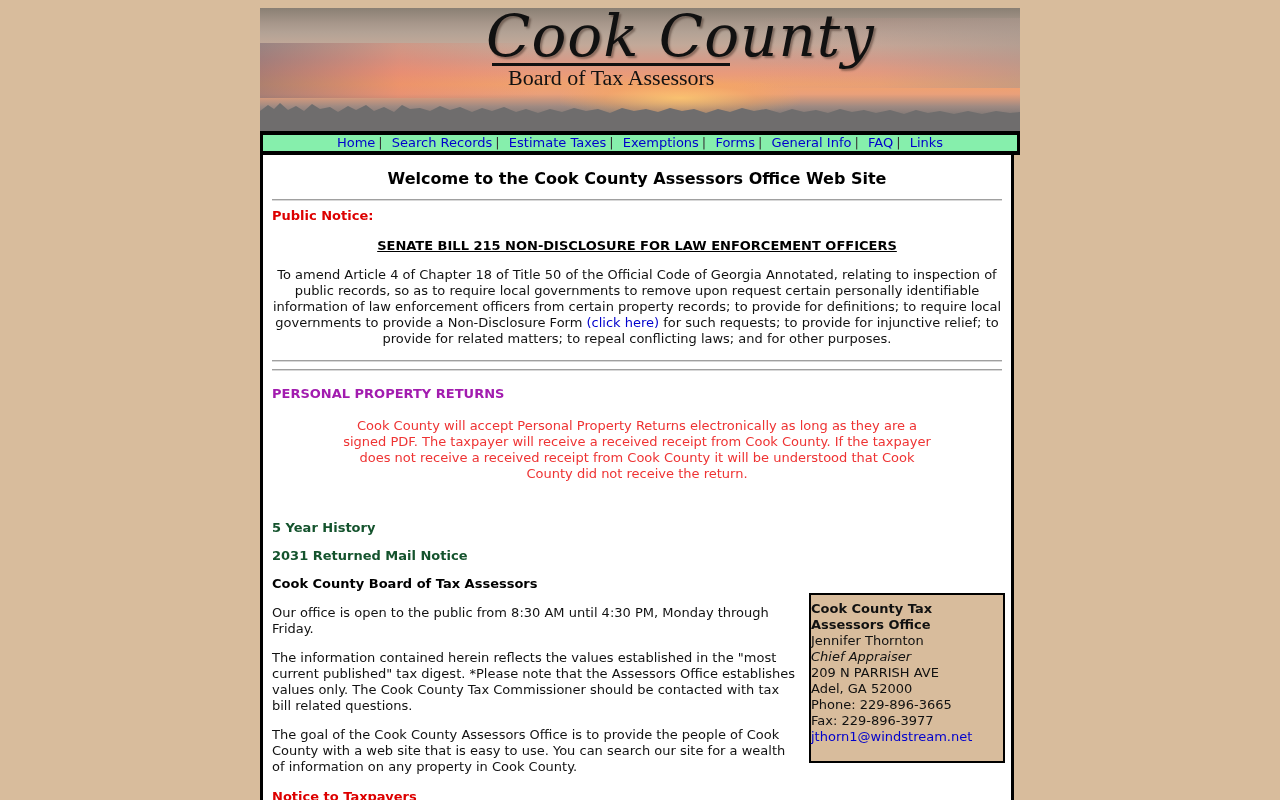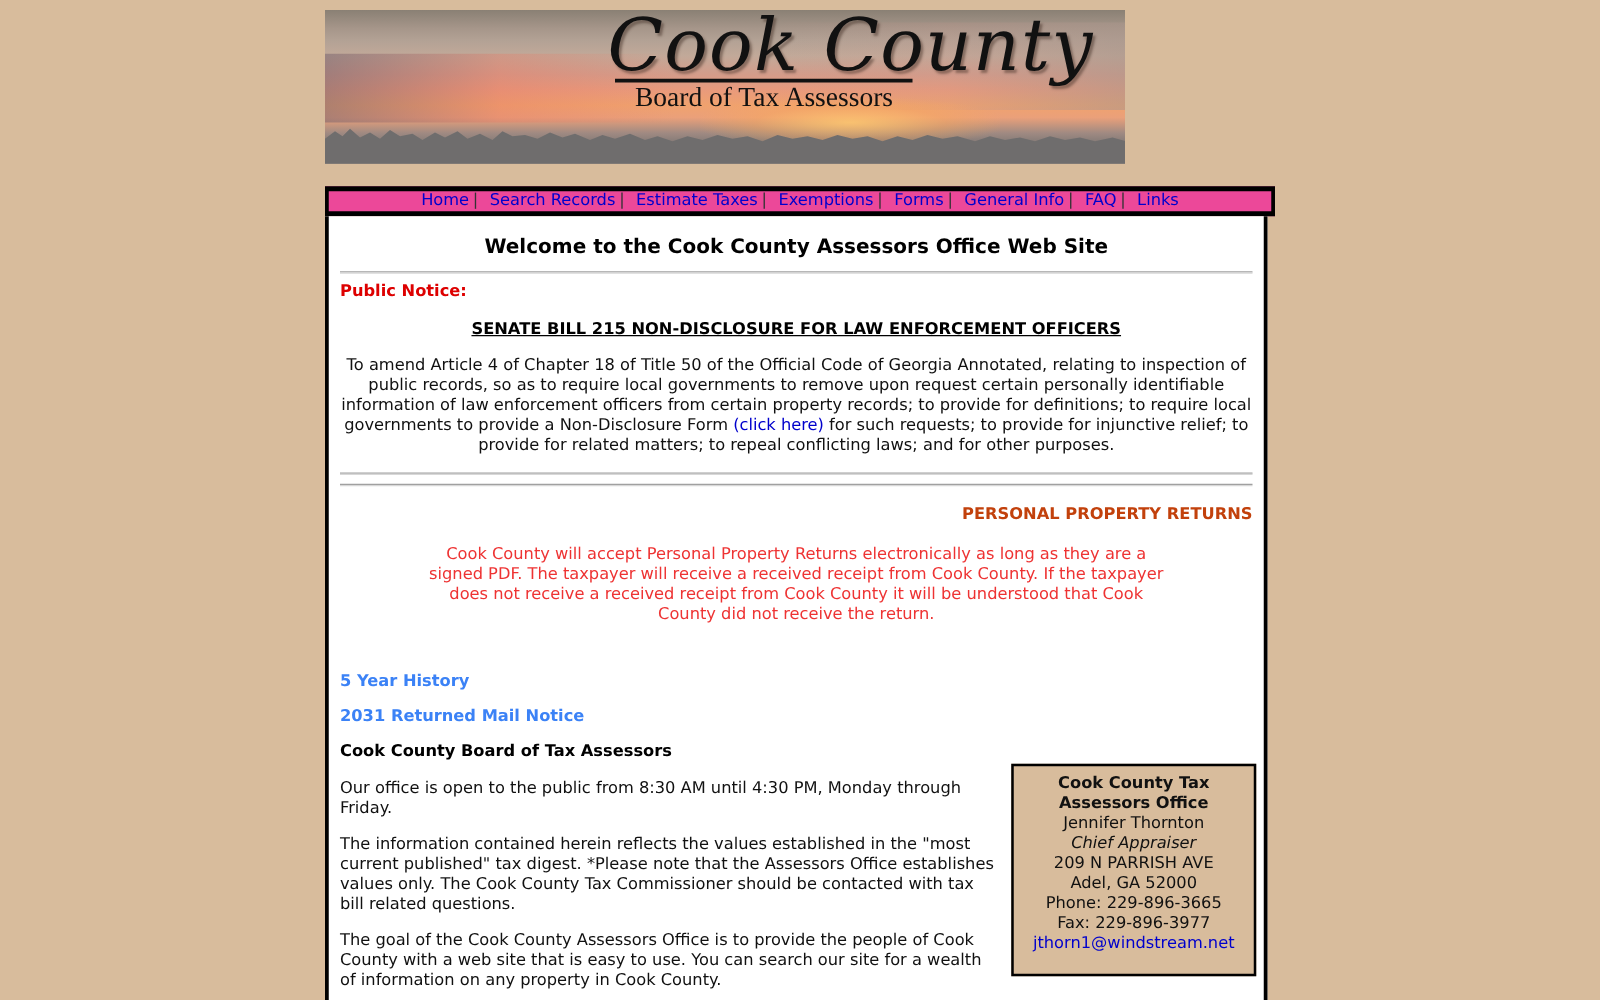--- a/index.html
+++ b/index.html
@@ -13,21 +13,21 @@
       overflow: hidden;
     }
     .page {
       position: absolute;
       left: 260px;
       top: 8px;
       width: 760px;
     }
     .banner {
       position: relative;
-      width: 640px;
+      width: 760px;
       height: 123px;
       overflow: hidden;
       background: linear-gradient(180deg,
         #8a8074 0%, #a6968a 12%, #b3a295 20%, #c2a999 30%,
         #d49c8a 42%, #e89a7c 52%, #f0a26e 62%, #eaa07a 70%,
         #a08a82 80%, #7c7674 88%, #727070 100%);
     }
     .banner .sky-left {
       position: absolute; left: 0; top: 35px; width: 280px; height: 55px;
       background: linear-gradient(90deg, rgba(120,100,110,0.55), rgba(230,120,100,0.35), rgba(0,0,0,0));
@@ -62,31 +62,31 @@
     }
     .banner .subtitle {
       position: absolute;
       left: 248px; top: 57px;
       font-family: "Liberation Serif", serif;
       font-size: 22px;
       color: #111;
       white-space: nowrap;
     }
     .nav {
-      background: #ec4899;
+      background: #86efac;
       border: 4px solid #000;
       border-left-width: 3px;
       border-right-width: 3px;
       height: 16px;
       line-height: 16px;
       text-align: center;
       font-size: 13px;
       box-sizing: content-box;
       width: 754px;
-      margin-top: 18px;
+      margin-top: 0;
     }
     .nav a { color: #0000cc; text-decoration: none; }
     .nav .sep { color: #333; margin: 0 5px 0 3px; }
     .content {
       background: #fff;
       border-left: 3px solid #000;
       border-right: 3px solid #000;
       width: 754px;
       height: 660px;
       padding: 0 9px;
@@ -114,40 +114,39 @@
     }
     .bill-link {
       text-align: center; margin-top: 14px; height: 16px;
     }
     .bill-link a { color: #000000; font-weight: bold; text-decoration: underline; font-size: 13px; }
     .bill-text {
       text-align: center; margin-top: 13px; line-height: 16px; font-size: 13px; color: #111;
     }
     .bill-text a { color: #0000cc; text-decoration: none; }
     .ppr-head {
-      text-align: right; color: #c2410c; font-weight: bold; font-size: 13px;
+      text-align: left; color: #a21caf; font-weight: bold; font-size: 13px;
       margin-top: 15px; height: 16px;
     }
     .ppr-text {
       text-align: center; color: #ee3333; font-weight: normal; font-size: 13px;
       line-height: 16px; margin: 16px auto 0 auto; width: 600px;
     }
     .link-bold {
-      display: block; color: #3b82f6; font-weight: bold; text-decoration: none; font-size: 13px;
+      display: block; color: #14532d; font-weight: bold; text-decoration: none; font-size: 13px;
     }
     .board-head { font-weight: bold; font-size: 13px; }
     .para { line-height: 16px; font-size: 13px; color: #111; margin: 0; }
     .contact-box {
       position: absolute;
       left: 546px; top: 438px;
       width: 196px; height: 170px;
       background: #d8bc9c;
       border: 2px solid #000;
       box-sizing: border-box;
-      text-align: center;
       font-size: 13px;
       line-height: 16px;
       padding-top: 6px;
       color: #111;
     }
     .contact-box .bold { font-weight: bold; }
     .contact-box .ital { font-style: italic; }
     .contact-box a { color: #0000cc; text-decoration: none; }
     .notice-taxpayers { color: #dd0000; font-weight: bold; font-size: 13px; }
   </style>

